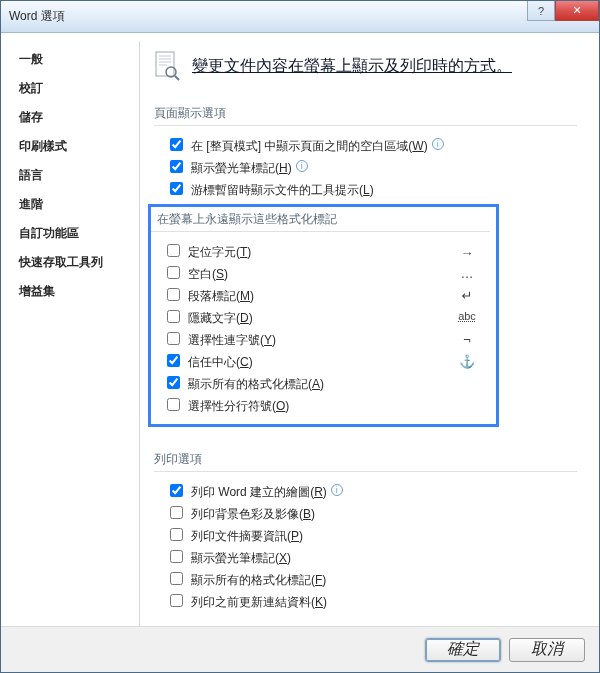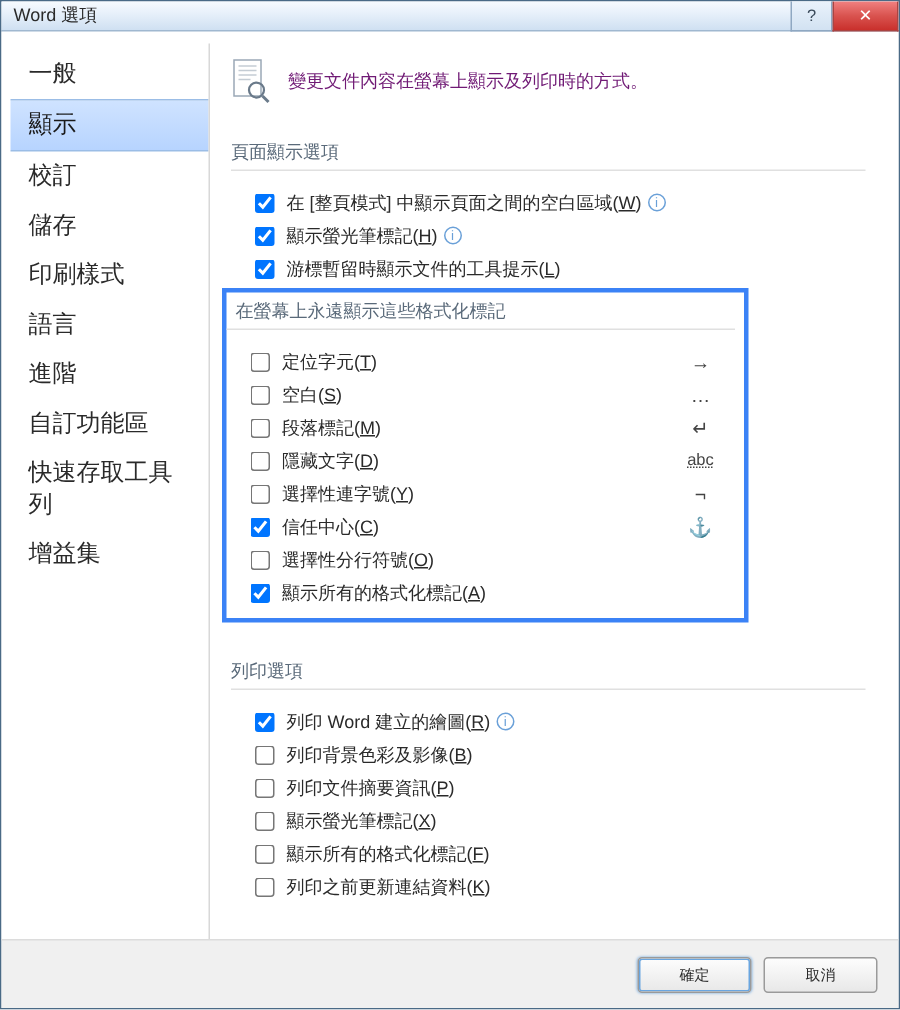--- a/index.html
+++ b/index.html
@@ -14,21 +14,21 @@
   }
   .window {
     width: 600px;
     height: 673px;
     background: #ffffff;
     border: 1px solid #4a6a86;
     display: flex;
     flex-direction: column;
   }
   .titlebar {
-    height: 20px;
+    height: 32px;
     background: linear-gradient(to bottom, #f7fbff 0%, #e4eef9 50%, #cfe0f2 100%);
     border-bottom: 1px solid #a0b8d0;
     display: flex;
     align-items: center;
     padding: 0 0 0 8px;
     position: relative;
   }
   .titlebar-title {
     font-size: 12px;
     color: #2a2a2a;
@@ -65,23 +65,24 @@
     background: #fff;
     padding: 8px 6px 0 6px;
   }
   .sidebar {
     width: 132px;
     border-right: none;
   }
   .sidebar ul { list-style: none; padding: 4px 0; }
   .sidebar li {
     padding: 6px 12px;
-    font-size: 16px;
+    font-size: 12px;
     color: #2a2a2a;
     cursor: default;
+    font-weight: bold;
   }
   .sidebar li.selected {
     background: linear-gradient(to bottom, #cfe3ff, #b7d4ff);
     border-top: 1px solid #9bbde6;
     border-bottom: 1px solid #9bbde6;
     color: #1a1a1a;
   }
   .main {
     flex: 1;
     border-left: 1px solid #d8d8d8;
@@ -89,34 +90,35 @@
     overflow: hidden;
     position: relative;
   }
   .header {
     display: flex;
     align-items: center;
     gap: 10px;
     margin-bottom: 14px;
   }
   .header-text {
-    font-size: 12px;
-    color: #701a75;
+    font-size: 16px;
+    color: #0f172a;
+    text-decoration: underline;
   }
   .section-label {
     font-size: 12px;
     color: #5a6a7a;
     border-bottom: 1px solid #e0e0e0;
     padding-bottom: 3px;
     margin-bottom: 10px;
     margin-top: 24px;
   }
   .option-row {
     display: flex;
-    align-items: center;
+    align-items: flex-start;
     padding: 2px 0 2px 16px;
     height: 22px;
   }
   .option-row input[type="checkbox"] {
     width: 13px;
     height: 13px;
     margin-right: 8px;
   }
   .option-row label {
     font-size: 12px;
@@ -163,26 +165,27 @@
     align-items: center;
     padding: 0 14px;
     gap: 8px;
   }
   .btn {
     min-width: 76px;
     height: 24px;
     background: linear-gradient(to bottom, #fdfdfd, #e8e8e8);
     border: 1px solid #9a9a9a;
     border-radius: 3px;
-    font-size: 10px;
+    font-size: 16px;
     color: #2a2a2a;
     cursor: default;
     display: flex;
     align-items: center;
     justify-content: center;
+    font-style: italic;
   }
   .btn.primary { box-shadow: 0 0 0 1px #6aa6e0 inset, 0 0 2px #6aa6e0; }
   .page-icon svg { display: block; }
   u { text-decoration: underline; }
 </style>
 </head>
 <body>
 
 <div class="window">
 
@@ -194,21 +197,20 @@
         <span>✕</span>
       </div>
     </div>
   </div>
 
   <div class="content">
 
     <nav class="sidebar">
       <ul>
         <li>一般</li>
-        <li class="selected">顯示</li>
         <li>校訂</li>
         <li>儲存</li>
         <li>印刷樣式</li>
         <li>語言</li>
         <li>進階</li>
         <li>自訂功能區</li>
         <li>快速存取工具列</li>
         <li>增益集</li>
       </ul>
     </nav>
@@ -274,27 +276,27 @@
           <input type="checkbox" style="">
           <label><span>選擇性連字號</span>(<u>Y</u>)</label>
           <span class="glyph">¬</span>
         </div>
         <div class="option-row">
           <input type="checkbox" checked="" style="">
           <label><span>信任中心</span>(<u>C</u>)</label>
           <span class="glyph">⚓</span>
         </div>
         <div class="option-row">
+          <input type="checkbox" checked="" style="">
+          <label><span>顯示所有的格式化標記</span>(<u>A</u>)</label>
+        </div>
+        <div class="option-row">
           <input type="checkbox" style="">
           <label><span>選擇性分行符號</span>(<u>O</u>)</label>
           <span class="glyph"></span>
-        </div>
-        <div class="option-row">
-          <input type="checkbox" checked="" style="">
-          <label><span>顯示所有的格式化標記</span>(<u>A</u>)</label>
         </div>
       </div>
 
       <div class="section-label">列印選項</div>
 
       <div class="option-row">
         <input type="checkbox" checked="" style="">
         <label><span>列印 Word 建立的繪圖</span>(<u>R</u>)</label>
         <span class="info-icon">i</span>
       </div>

